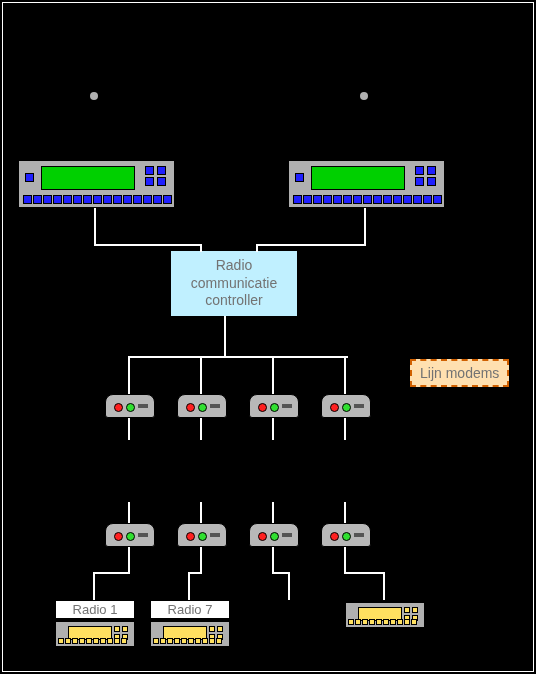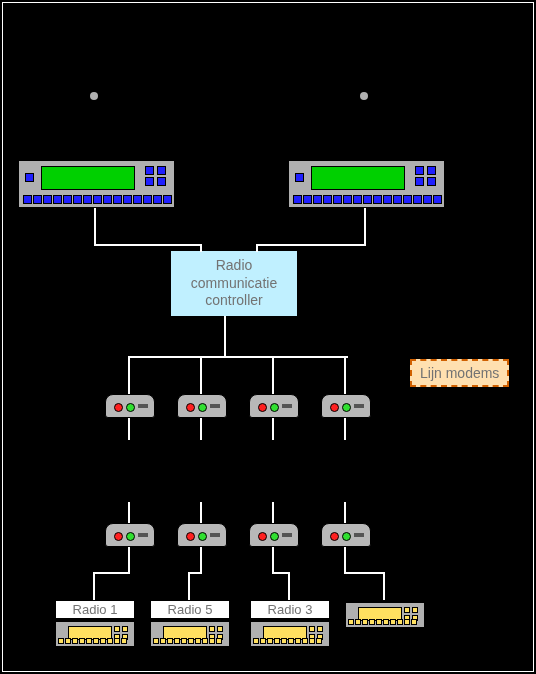--- a/index.html
+++ b/index.html
@@ -217,43 +217,21 @@
           <span></span>
           <span></span>
           <span></span>
           <span></span>
           <span></span>
           <span></span>
         </div>
     </div>
   </div>
   <div class="radio" style="left:150px; top:600px">
-    <div class="lbl txt">Radio 5</div>
-    <div class="dev">
-      <div class="d"></div>
-      <div class="k" style="right:14px; top:4px"></div>
-        <div class="k" style="right:6px; top:4px"></div>
-      <div class="k" style="right:14px; top:12px"></div>
-        <div class="k" style="right:6px; top:12px"></div>
-      <div class="r">
-          <span></span>
-          <span></span>
-          <span></span>
-          <span></span>
-          <span></span>
-          <span></span>
-          <span></span>
-          <span></span>
-          <span></span>
-          <span></span>
-        </div>
-    </div>
-  </div>
-  <div class="radio" style="left:250px; top:600px">
-    <div class="lbl txt">Radio 3</div>
+    <div class="lbl txt">Radio 7</div>
     <div class="dev">
       <div class="d"></div>
       <div class="k" style="right:14px; top:4px"></div>
         <div class="k" style="right:6px; top:4px"></div>
       <div class="k" style="right:14px; top:12px"></div>
         <div class="k" style="right:6px; top:12px"></div>
       <div class="r">
           <span></span>
           <span></span>
           <span></span>

